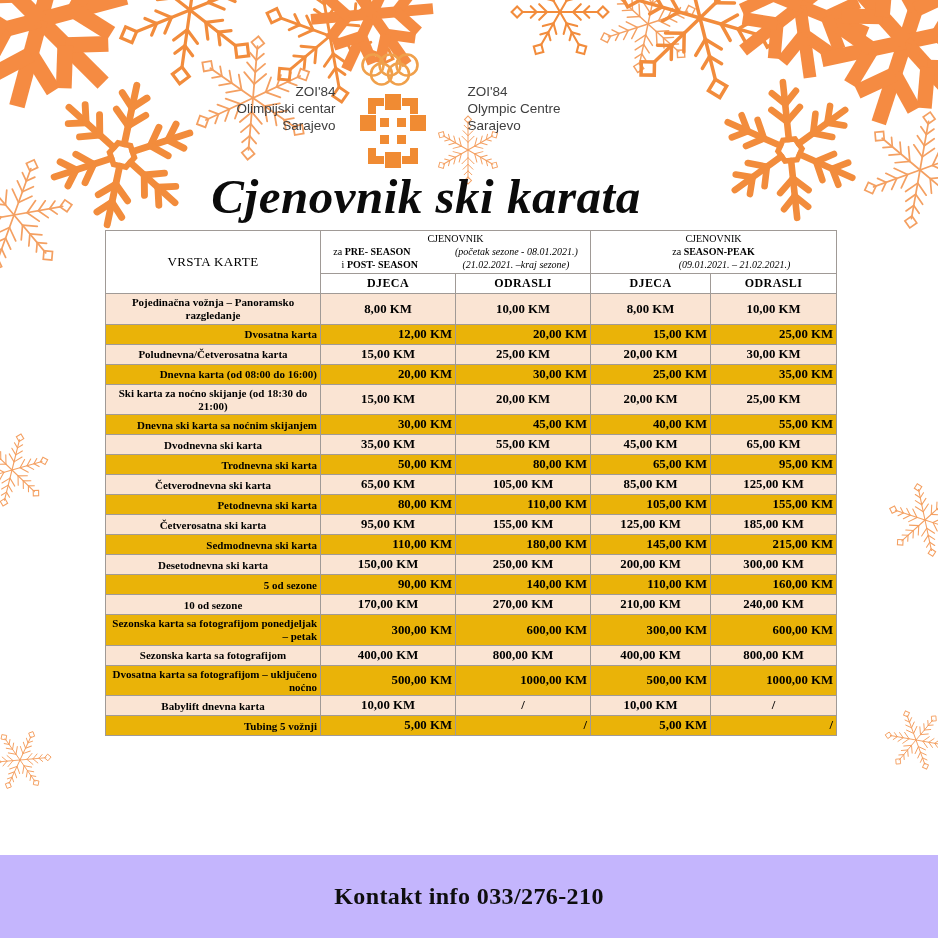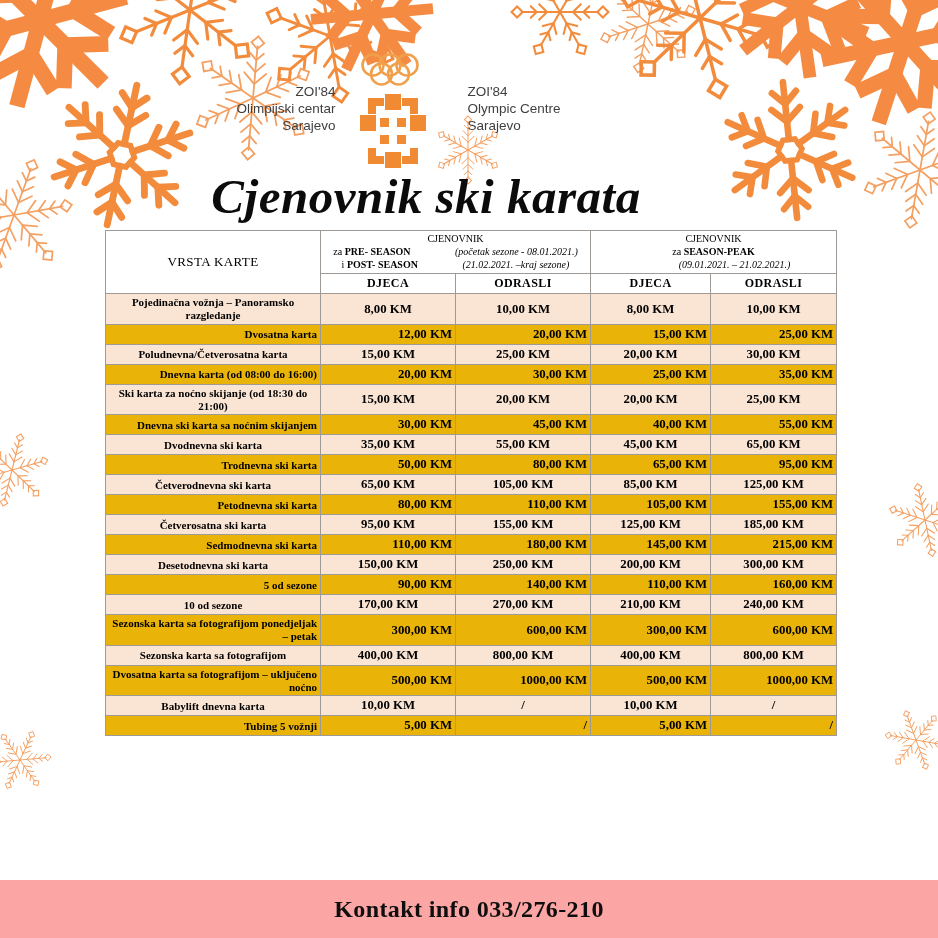--- a/index.html
+++ b/index.html
@@ -144,22 +144,22 @@
   col.c-p2    { width: 135px; }
   col.c-p3    { width: 120px; }
   col.c-p4    { width: 126px; }
 
   
   #footer {
     position: absolute;
     left: 0;
     bottom: 0;
     width: 938px;
-    height: 58px;
-    background: #fca5a5;
+    height: 83px;
+    background: #c4b5fd;
     z-index: 4;
     display: flex;
     align-items: center;
     justify-content: center;
   }
   #footer-text {
     font-family: "Liberation Serif", serif;
     font-weight: bold;
     font-size: 24px;
     color: #0e0e0e;

